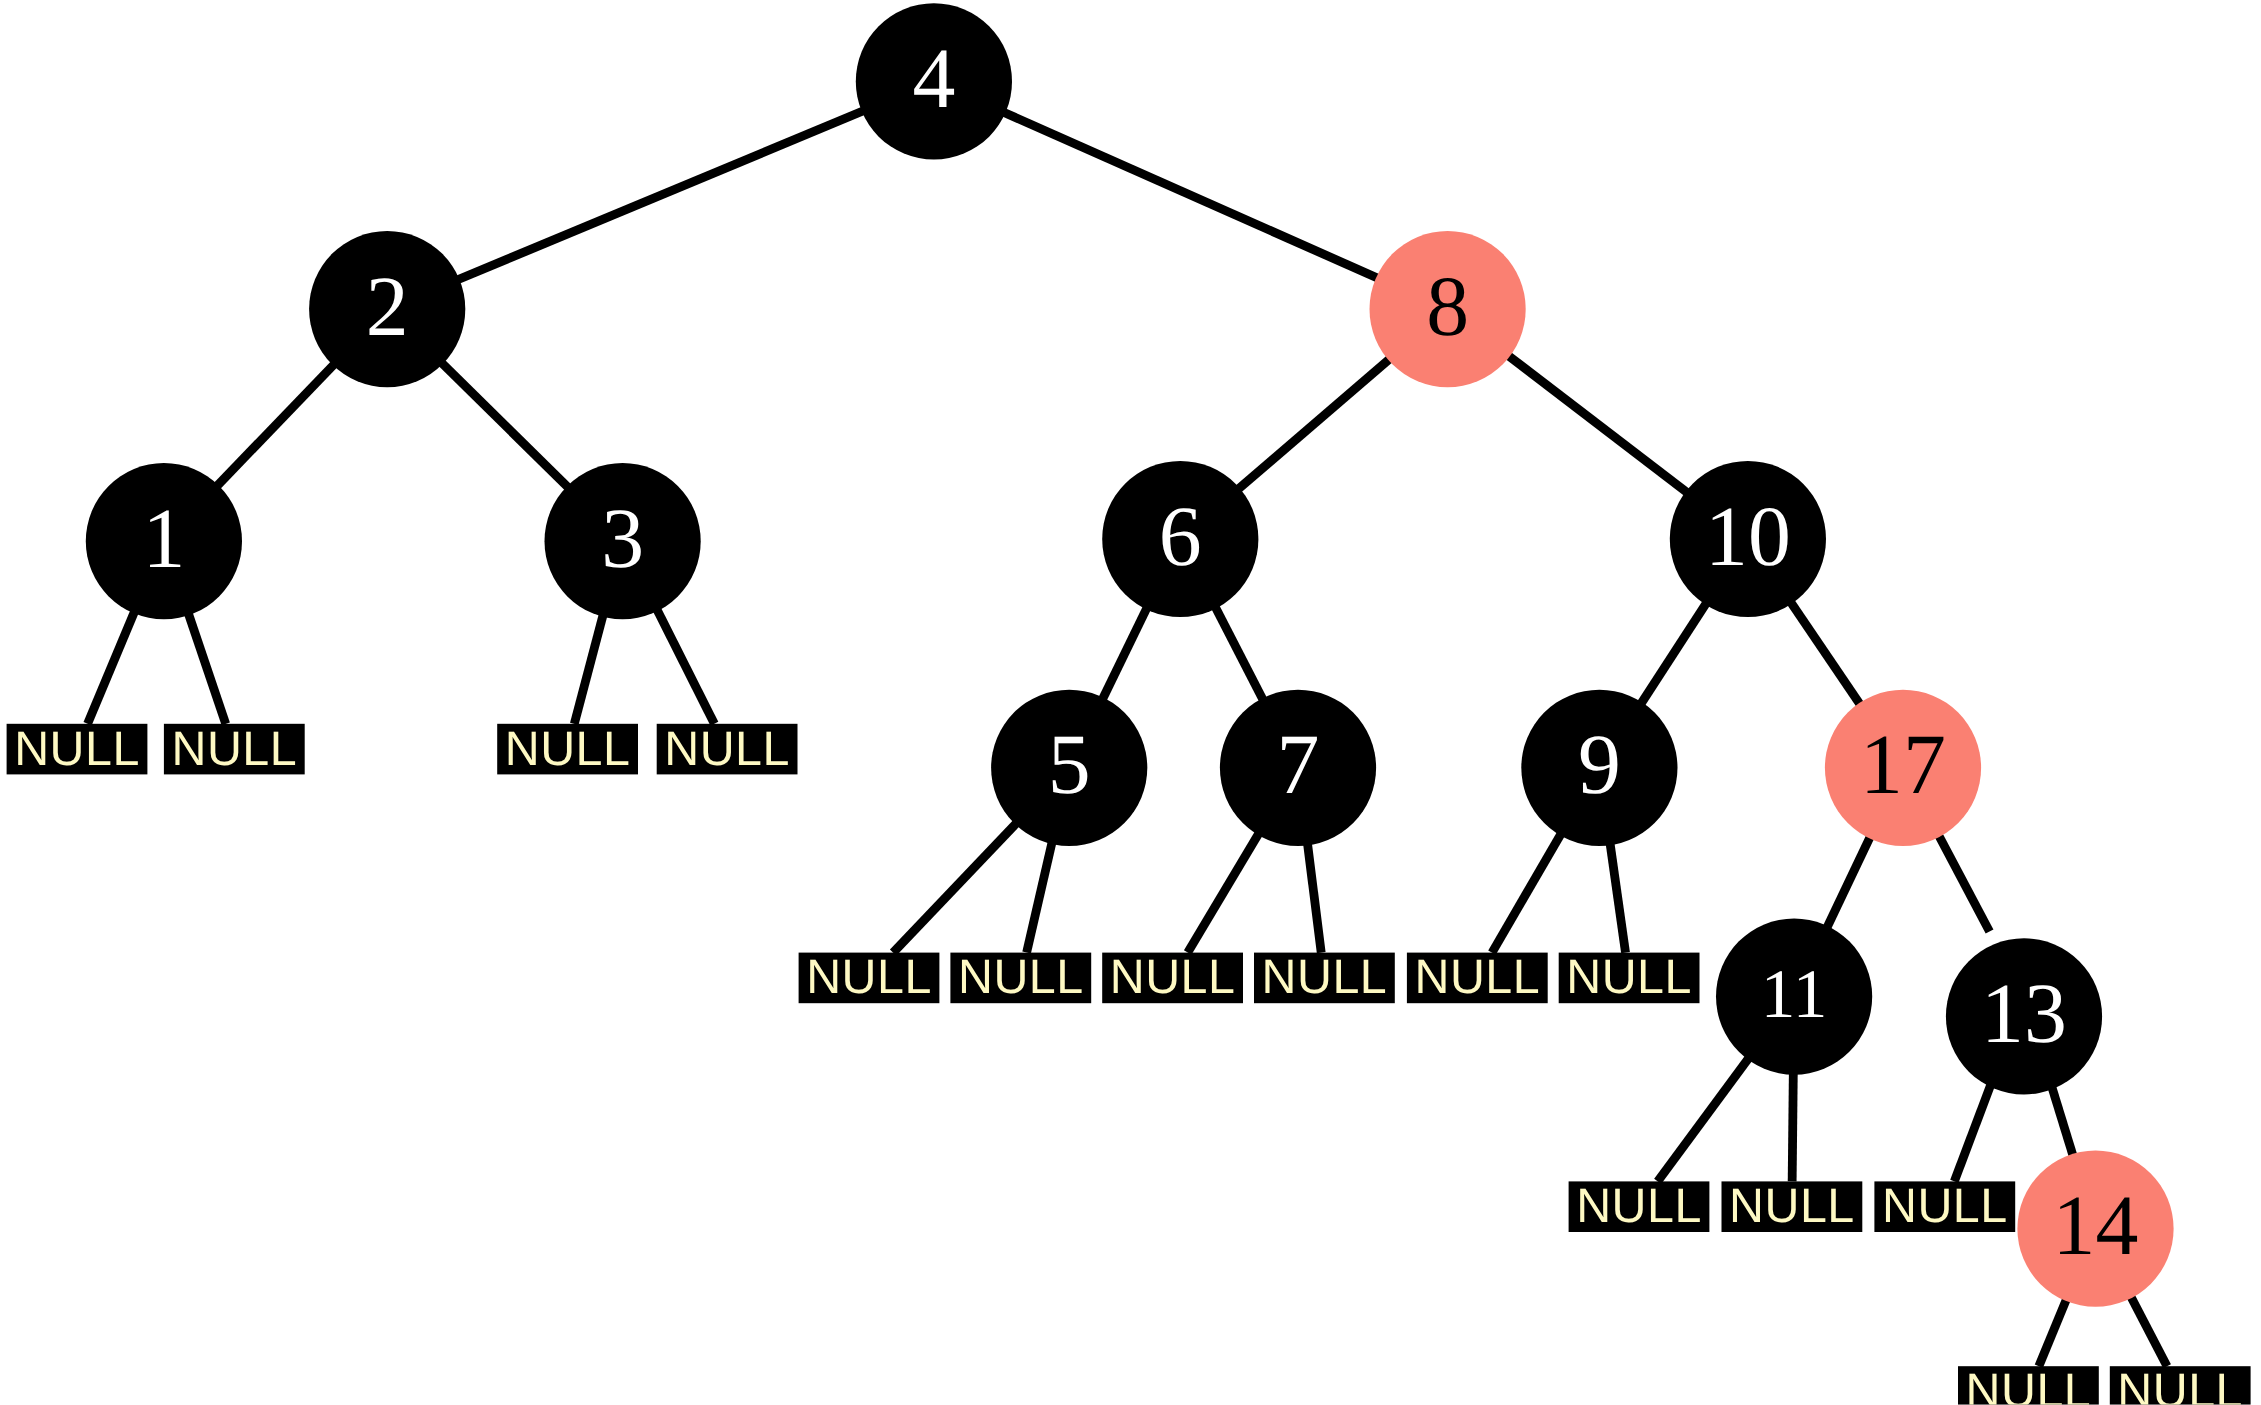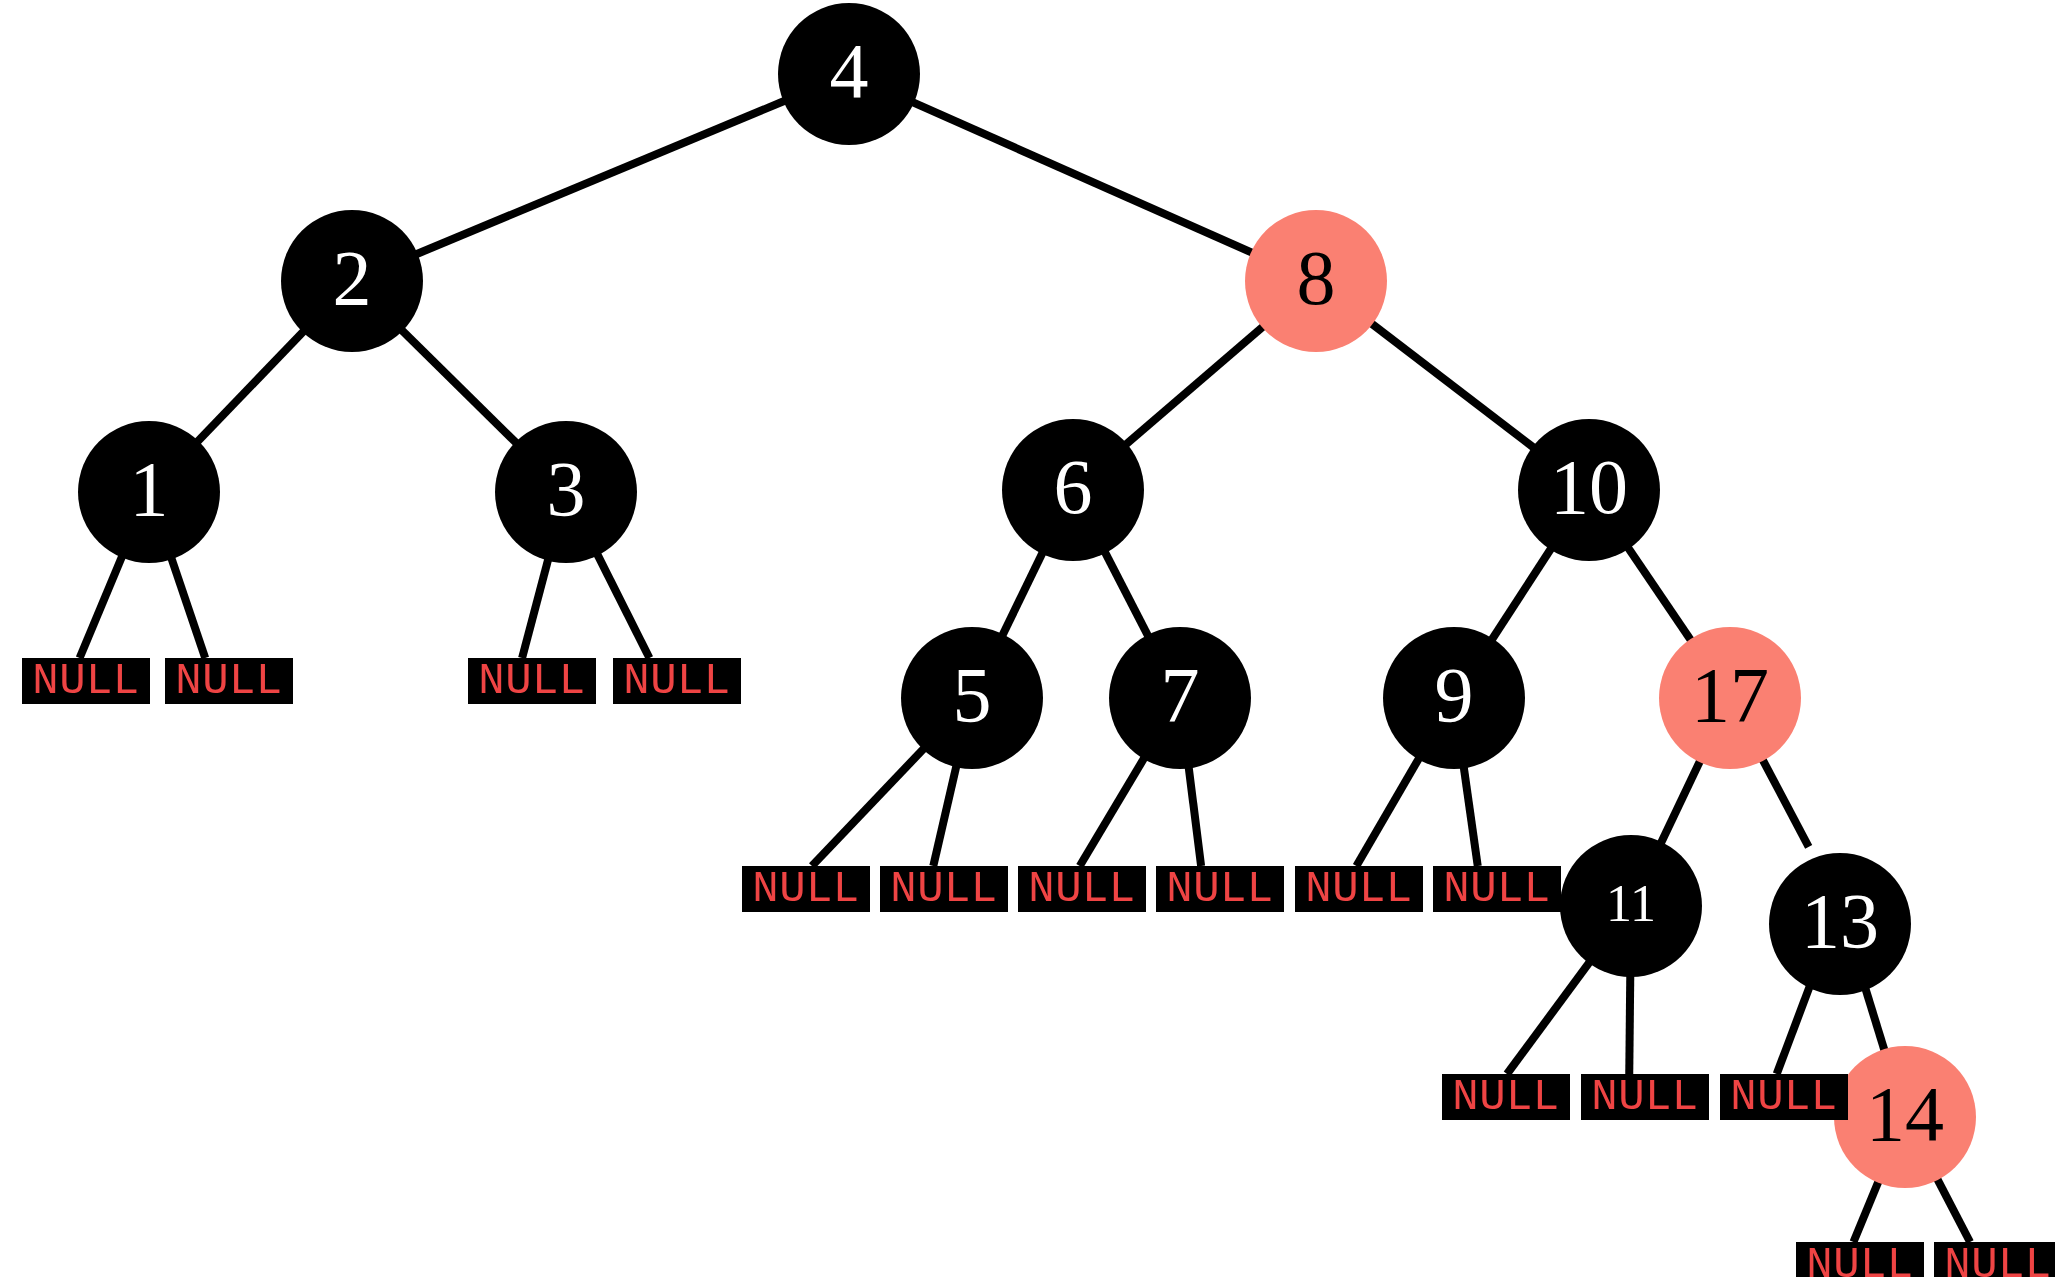--- a/index.html
+++ b/index.html
@@ -44,29 +44,28 @@
     background: #FA8072;
     color: #000000;
   }
   .node-label {
     display: block;
     transform: translateY(-0.035em);
   }
   .nullbox {
     position: absolute;
     background: #000000;
-    color: #ef4444;
+    color: #fef9c3;
     display: flex;
     align-items: center;
     justify-content: center;
-    font-family: Liberation Mono, monospace;
+    font-family: Liberation Sans, sans-serif;
     letter-spacing: 0.01em;
     box-sizing: border-box;
     z-index: 5;
-    margin-left: 16px;
   }
 </style>
 </head>
 <body>
 
 <div id="canvas">
   <svg id="edges" viewBox="0 0 2055 1277" width="2055" height="1277">
       <line x1="787.1501649404881" y1="99.76039407911259" x2="413.84983505951186" y2="255.2396059208874" stroke="#000000" stroke-width="8" stroke-linecap="butt"></line>
       <line x1="910.2523871144962" y1="101.15041570171456" x2="1254.747612885504" y2="253.84958429828544" stroke="#000000" stroke-width="8" stroke-linecap="butt"></line>
       <line x1="305.5479987823611" y1="329.28262195527986" x2="195.45200121763892" y2="443.71737804472014" stroke="#000000" stroke-width="8" stroke-linecap="butt"></line>
@@ -123,21 +122,21 @@
       </div>
       <div class="node black" style="left: 1109px; top: 627px; width: 142px; height: 142px; font-size: 78px;">
         <span class="node-label">7</span>
       </div>
       <div class="node black" style="left: 1383px; top: 627px; width: 142px; height: 142px; font-size: 78px;">
         <span class="node-label">9</span>
       </div>
       <div class="node red" style="left: 1659px; top: 627px; width: 142px; height: 142px; font-size: 78px;">
         <span class="node-label">17</span>
       </div>
-      <div class="node black" style="left: 1560px; top: 835px; width: 142px; height: 142px; font-size: 52px;">
+      <div class="node black" style="left: 1560px; top: 835px; width: 142px; height: 142px; font-size: 63px;">
         <span class="node-label">11</span>
       </div>
       <div class="node black" style="left: 1769px; top: 853px; width: 142px; height: 142px; font-size: 78px;">
         <span class="node-label">13</span>
       </div>
       <div class="node red" style="left: 1834px; top: 1046px; width: 142px; height: 142px; font-size: 78px; text-align: center;">
         <span class="node-label">14</span>
       </div>
       <div class="nullbox" style="left: 6px; top: 658px; width: 128px; height: 46px; font-size: 44px;">
         <span>NULL</span>

